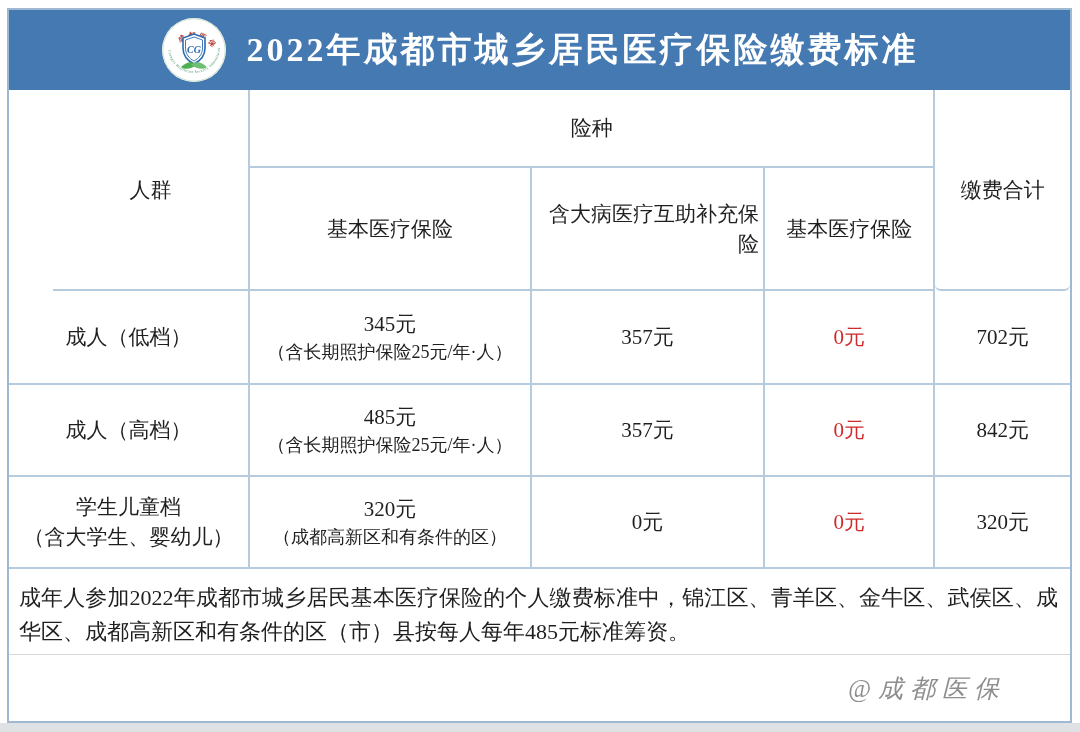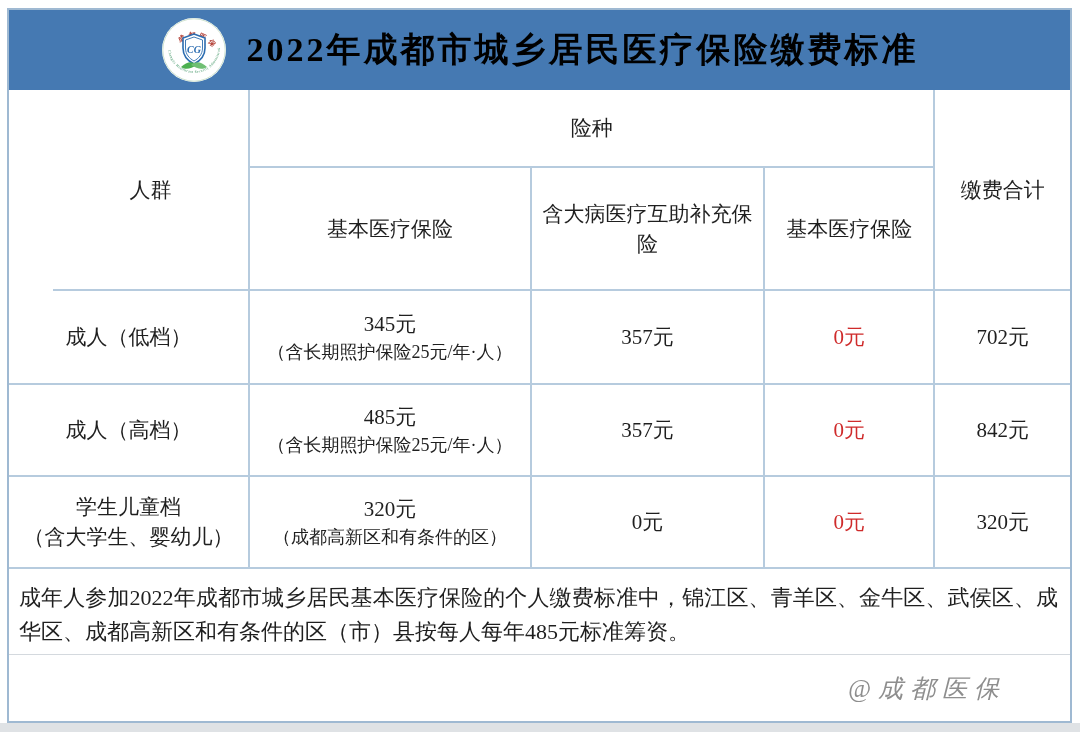--- a/index.html
+++ b/index.html
@@ -10,33 +10,33 @@
   *{box-sizing:border-box;margin:0;padding:0;}
   html,body{width:1080px;height:732px;background:#fff;overflow:hidden;
     font-family:"Liberation Serif","DejaVu Serif",serif;color:var(--text-dark);}
   .bottom-gray{position:absolute;left:0;top:723px;width:1080px;height:9px;
     background:var(--page-bottom-gray);}
   .card{position:absolute;left:7px;top:8px;width:1065px;height:715px;
     border:2px solid var(--border-blue);background:#fff;display:flex;flex-direction:column;}
   
   .title-band{height:80px;background:var(--header-blue);display:flex;
     align-items:center;justify-content:center;gap:20px;flex:0 0 auto;}
-  .title-band h1{color:#000000;font-size:34px;font-weight:bold;letter-spacing:3px;white-space:nowrap;}
+  .title-band h1{color:#ffffff;font-size:34px;font-weight:bold;letter-spacing:3px;white-space:nowrap;}
   .logo{width:66px;height:66px;flex:0 0 auto;}
   
   .fee-table{display:grid;flex:0 0 auto;
     grid-template-columns:22.72% 26.57% 21.97% 16.06% 12.68%;
     grid-template-rows:78px 123px 94px 92px 92px;}
   .cell{border-right:2px solid var(--grid-line);border-bottom:2px solid var(--grid-line);
     display:flex;flex-direction:column;align-items:center;justify-content:center;
-    text-align:center;font-size:21px;line-height:30px;padding:2px 4px;}
+    text-align:right;font-size:21px;line-height:30px;padding:2px 4px;}
   .cell.no-br{border-right:none;}
   .t-corner{grid-area:1/1/3/2;margin-left:44px;}
   .t-group{grid-area:1/2/2/5;}
-  .t-total{grid-area:1/5/3/6;border-right:none;}
+  .t-total{grid-area:1/5/3/6;border-right:none;border-radius:6px;}
   .t-sub1{grid-area:2/2;} .t-sub2{grid-area:2/3;} .t-sub3{grid-area:2/4;}
   .small-note{font-size:18px;line-height:26px;white-space:nowrap;}
   .red{color:var(--accent-red);}
   
   .footnote{flex:0 0 auto;height:86px;padding:12px 12px 12px 10px;
     border-bottom:1px solid #d4d9de;font-size:22px;line-height:34px;text-align:justify;}
   
   .strip{flex:1 1 auto;position:relative;}
   .watermark{position:absolute;right:64px;top:50%;transform:translateY(-50%);
     color:var(--watermark-gray);font-size:25px;font-style:italic;letter-spacing:7px;}

